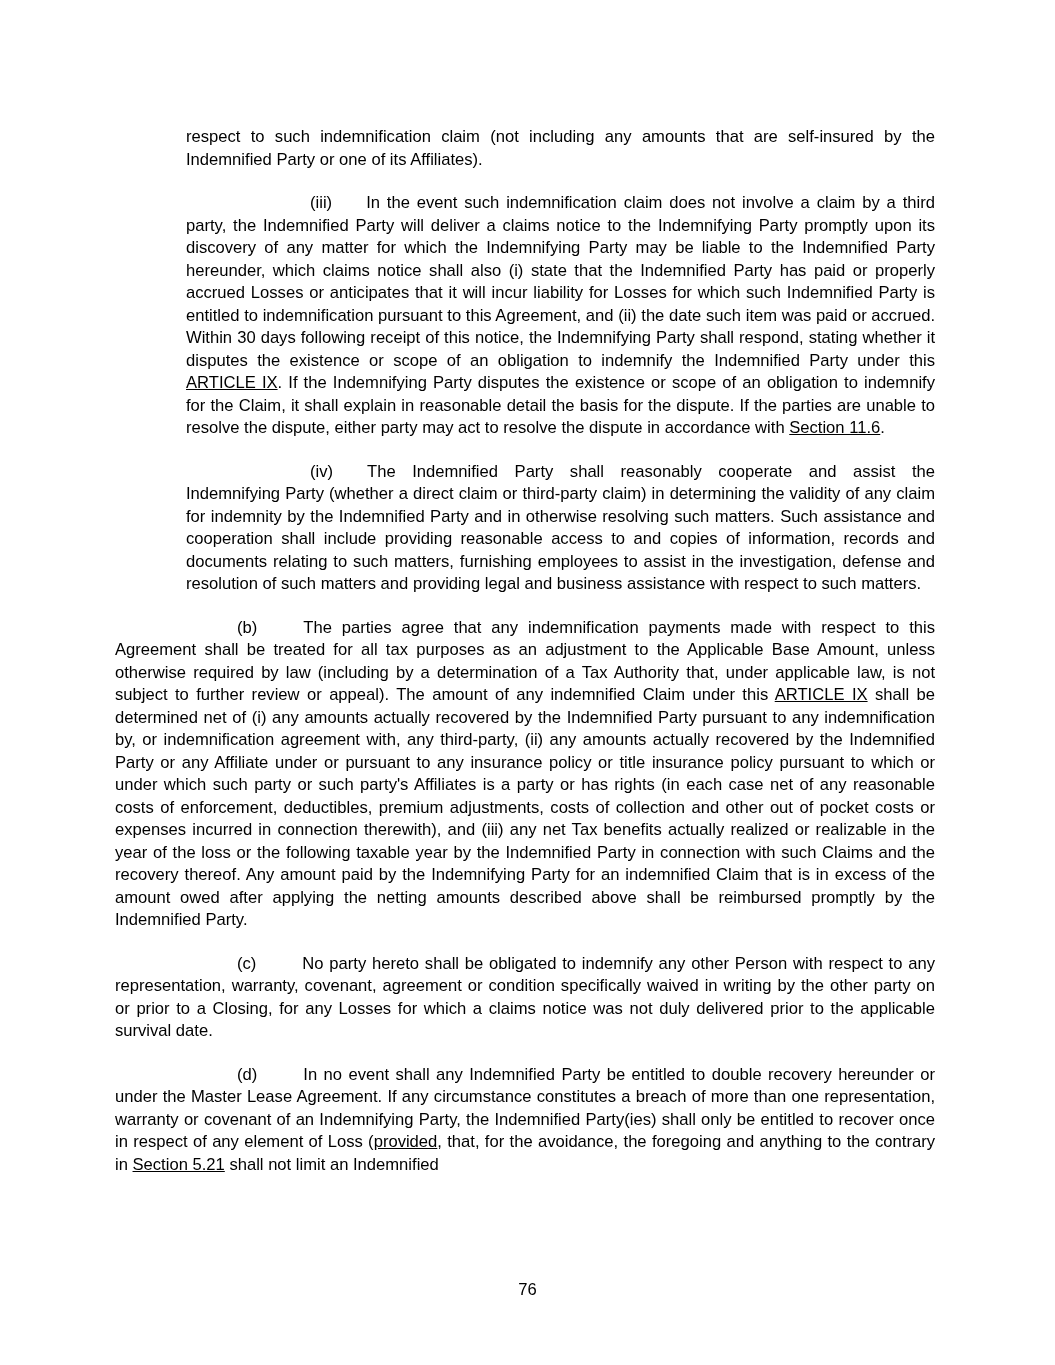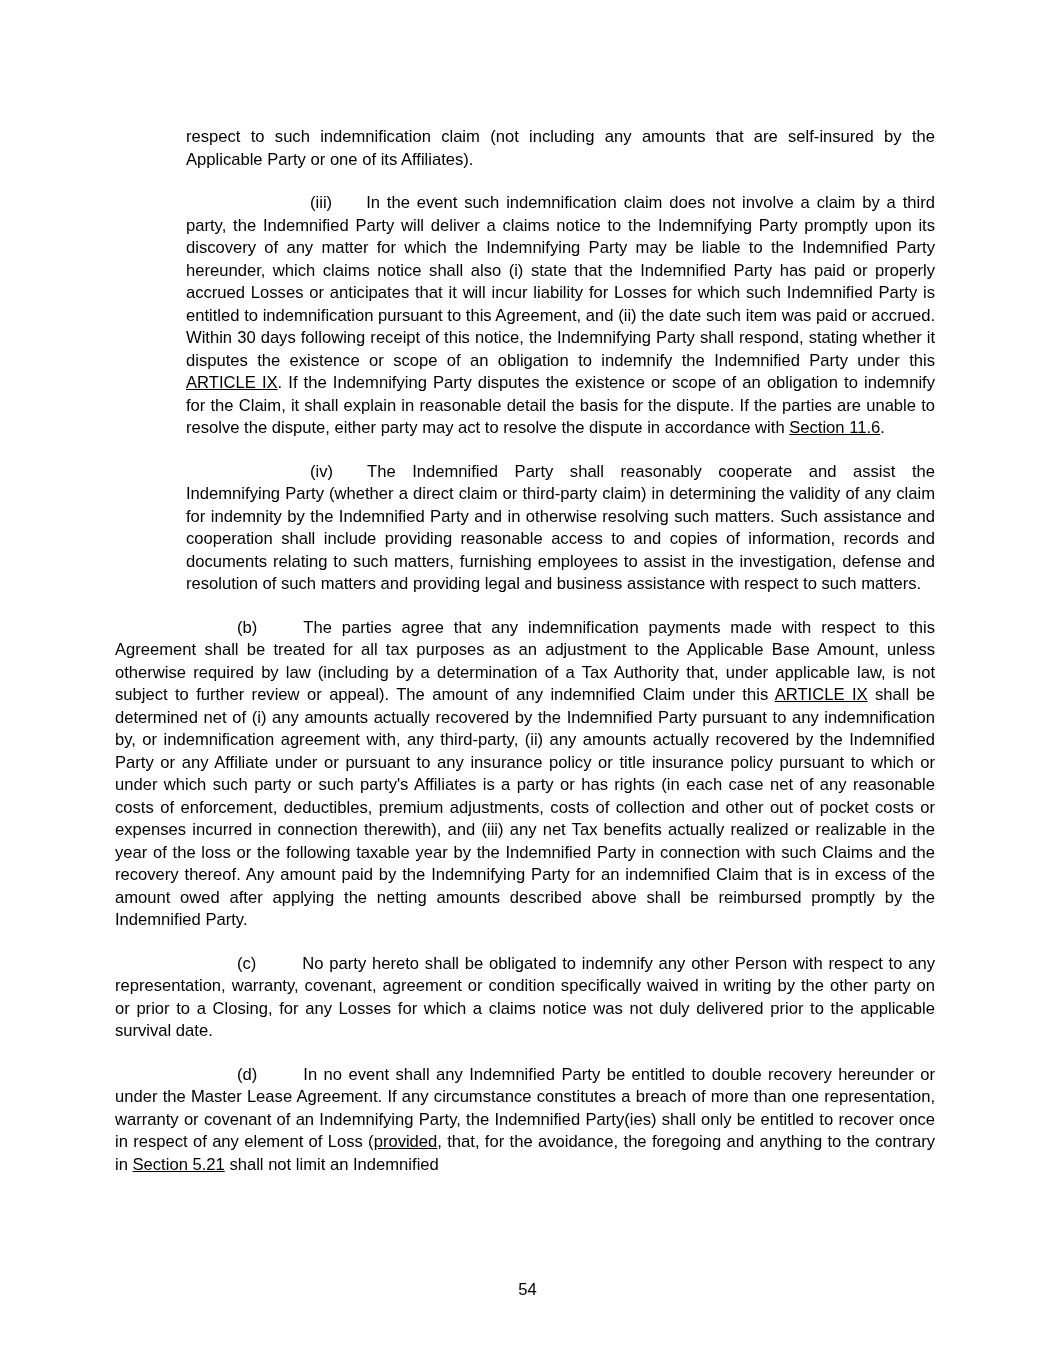--- a/index.html
+++ b/index.html
@@ -46,27 +46,27 @@
     width: 1055px;
     text-align: center;
     font-size: 16.6px;
   }
 </style>
 </head>
 <body>
 
 <div class="doc">
 
-  <p class="para indented"><span>respect to such indemnification claim (not including any amounts that are self-insured by the Applicable Party or one of its Affiliates).</span></p>
+  <p class="para indented"><span>respect to such indemnification claim (not including any amounts that are self-insured by the Indemnified Party or one of its Affiliates).</span></p>
 
   <p class="para indented"><span class="tab1"></span><span>(iii)</span><span class="tab2"></span><span>In the event such indemnification claim does not involve a claim by a third party, the Indemnified Party will deliver a claims notice to the Indemnifying Party promptly upon its discovery of any matter for which the Indemnifying Party may be liable to the Indemnified Party hereunder, which claims notice shall also (i) state that the Indemnified Party has paid or properly accrued Losses or anticipates that it will incur liability for Losses for which such Indemnified Party is entitled to indemnification pursuant to this Agreement, and (ii) the date such item was paid or accrued. Within 30 days following receipt of this notice, the Indemnifying Party shall respond, stating whether it disputes the existence or scope of an obligation to indemnify the Indemnified Party under this </span><span class="u">ARTICLE IX</span><span>. If the Indemnifying Party disputes the existence or scope of an obligation to indemnify for the Claim, it shall explain in reasonable detail the basis for the dispute. If the parties are unable to resolve the dispute, either party may act to resolve the dispute in accordance with </span><span class="u">Section 11.6</span><span>.</span></p>
 
   <p class="para indented"><span class="tab1"></span><span>(iv)</span><span class="tab2"></span><span>The Indemnified Party shall reasonably cooperate and assist the Indemnifying Party (whether a direct claim or third-party claim) in determining the validity of any claim for indemnity by the Indemnified Party and in otherwise resolving such matters. Such assistance and cooperation shall include providing reasonable access to and copies of information, records and documents relating to such matters, furnishing employees to assist in the investigation, defense and resolution of such matters and providing legal and business assistance with respect to such matters.</span></p>
 
   <p class="para"><span class="tab3"></span><span>(b)</span><span class="tab4"></span><span>The parties agree that any indemnification payments made with respect to this Agreement shall be treated for all tax purposes as an adjustment to the Applicable Base Amount, unless otherwise required by law (including by a determination of a Tax Authority that, under applicable law, is not subject to further review or appeal). The amount of any indemnified Claim under this </span><span class="u">ARTICLE IX</span><span> shall be determined net of (i) any amounts actually recovered by the Indemnified Party pursuant to any indemnification by, or indemnification agreement with, any third-party, (ii) any amounts actually recovered by the Indemnified Party or any Affiliate under or pursuant to any insurance policy or title insurance policy pursuant to which or under which such party or such party's Affiliates is a party or has rights (in each case net of any reasonable costs of enforcement, deductibles, premium adjustments, costs of collection and other out of pocket costs or expenses incurred in connection therewith), and (iii) any net Tax benefits actually realized or realizable in the year of the loss or the following taxable year by the Indemnified Party in connection with such Claims and the recovery thereof. Any amount paid by the Indemnifying Party for an indemnified Claim that is in excess of the amount owed after applying the netting amounts described above shall be reimbursed promptly by the Indemnified Party.</span></p>
 
   <p class="para"><span class="tab3"></span><span>(c)</span><span class="tab4"></span><span>No party hereto shall be obligated to indemnify any other Person with respect to any representation, warranty, covenant, agreement or condition specifically waived in writing by the other party on or prior to a Closing, for any Losses for which a claims notice was not duly delivered prior to the applicable survival date.</span></p>
 
   <p class="para"><span class="tab3"></span><span>(d)</span><span class="tab4"></span><span>In no event shall any Indemnified Party be entitled to double recovery hereunder or under the Master Lease Agreement. If any circumstance constitutes a breach of more than one representation, warranty or covenant of an Indemnifying Party, the Indemnified Party(ies) shall only be entitled to recover once in respect of any element of Loss (</span><span class="u">provided</span><span>, that, for the avoidance, the foregoing and anything to the contrary in </span><span class="u">Section 5.21</span><span> shall not limit an Indemnified</span></p>
 
 </div>
 
-<div class="page-number">54</div>
+<div class="page-number">76</div>
 
 </body></html>

